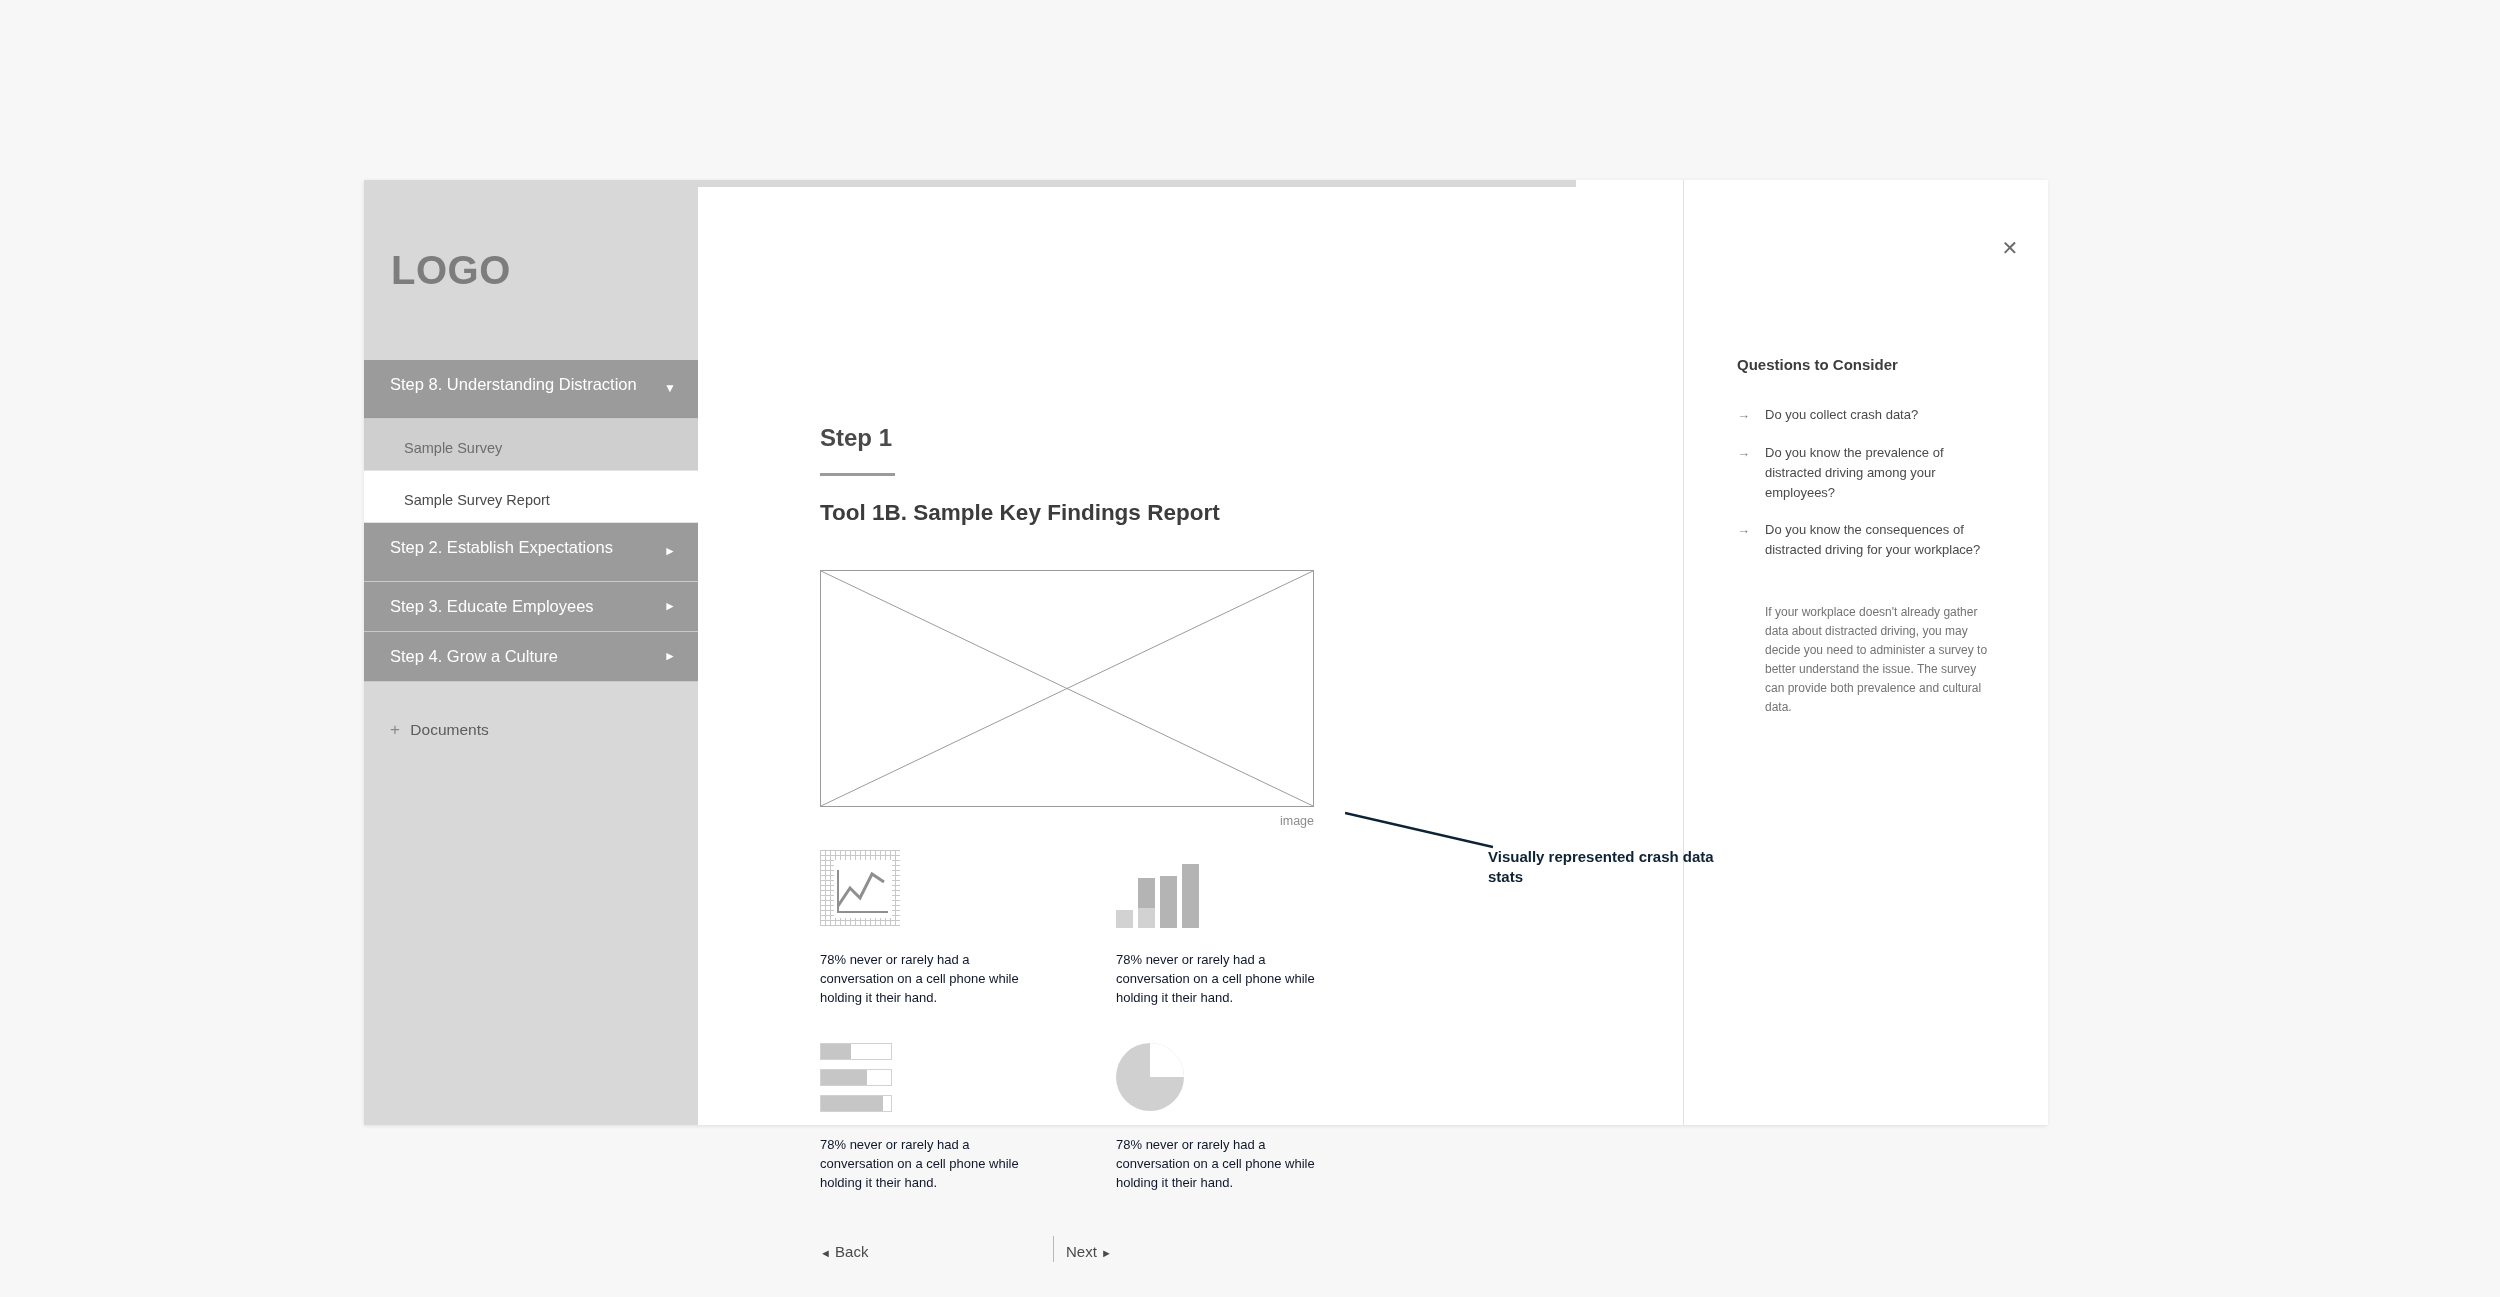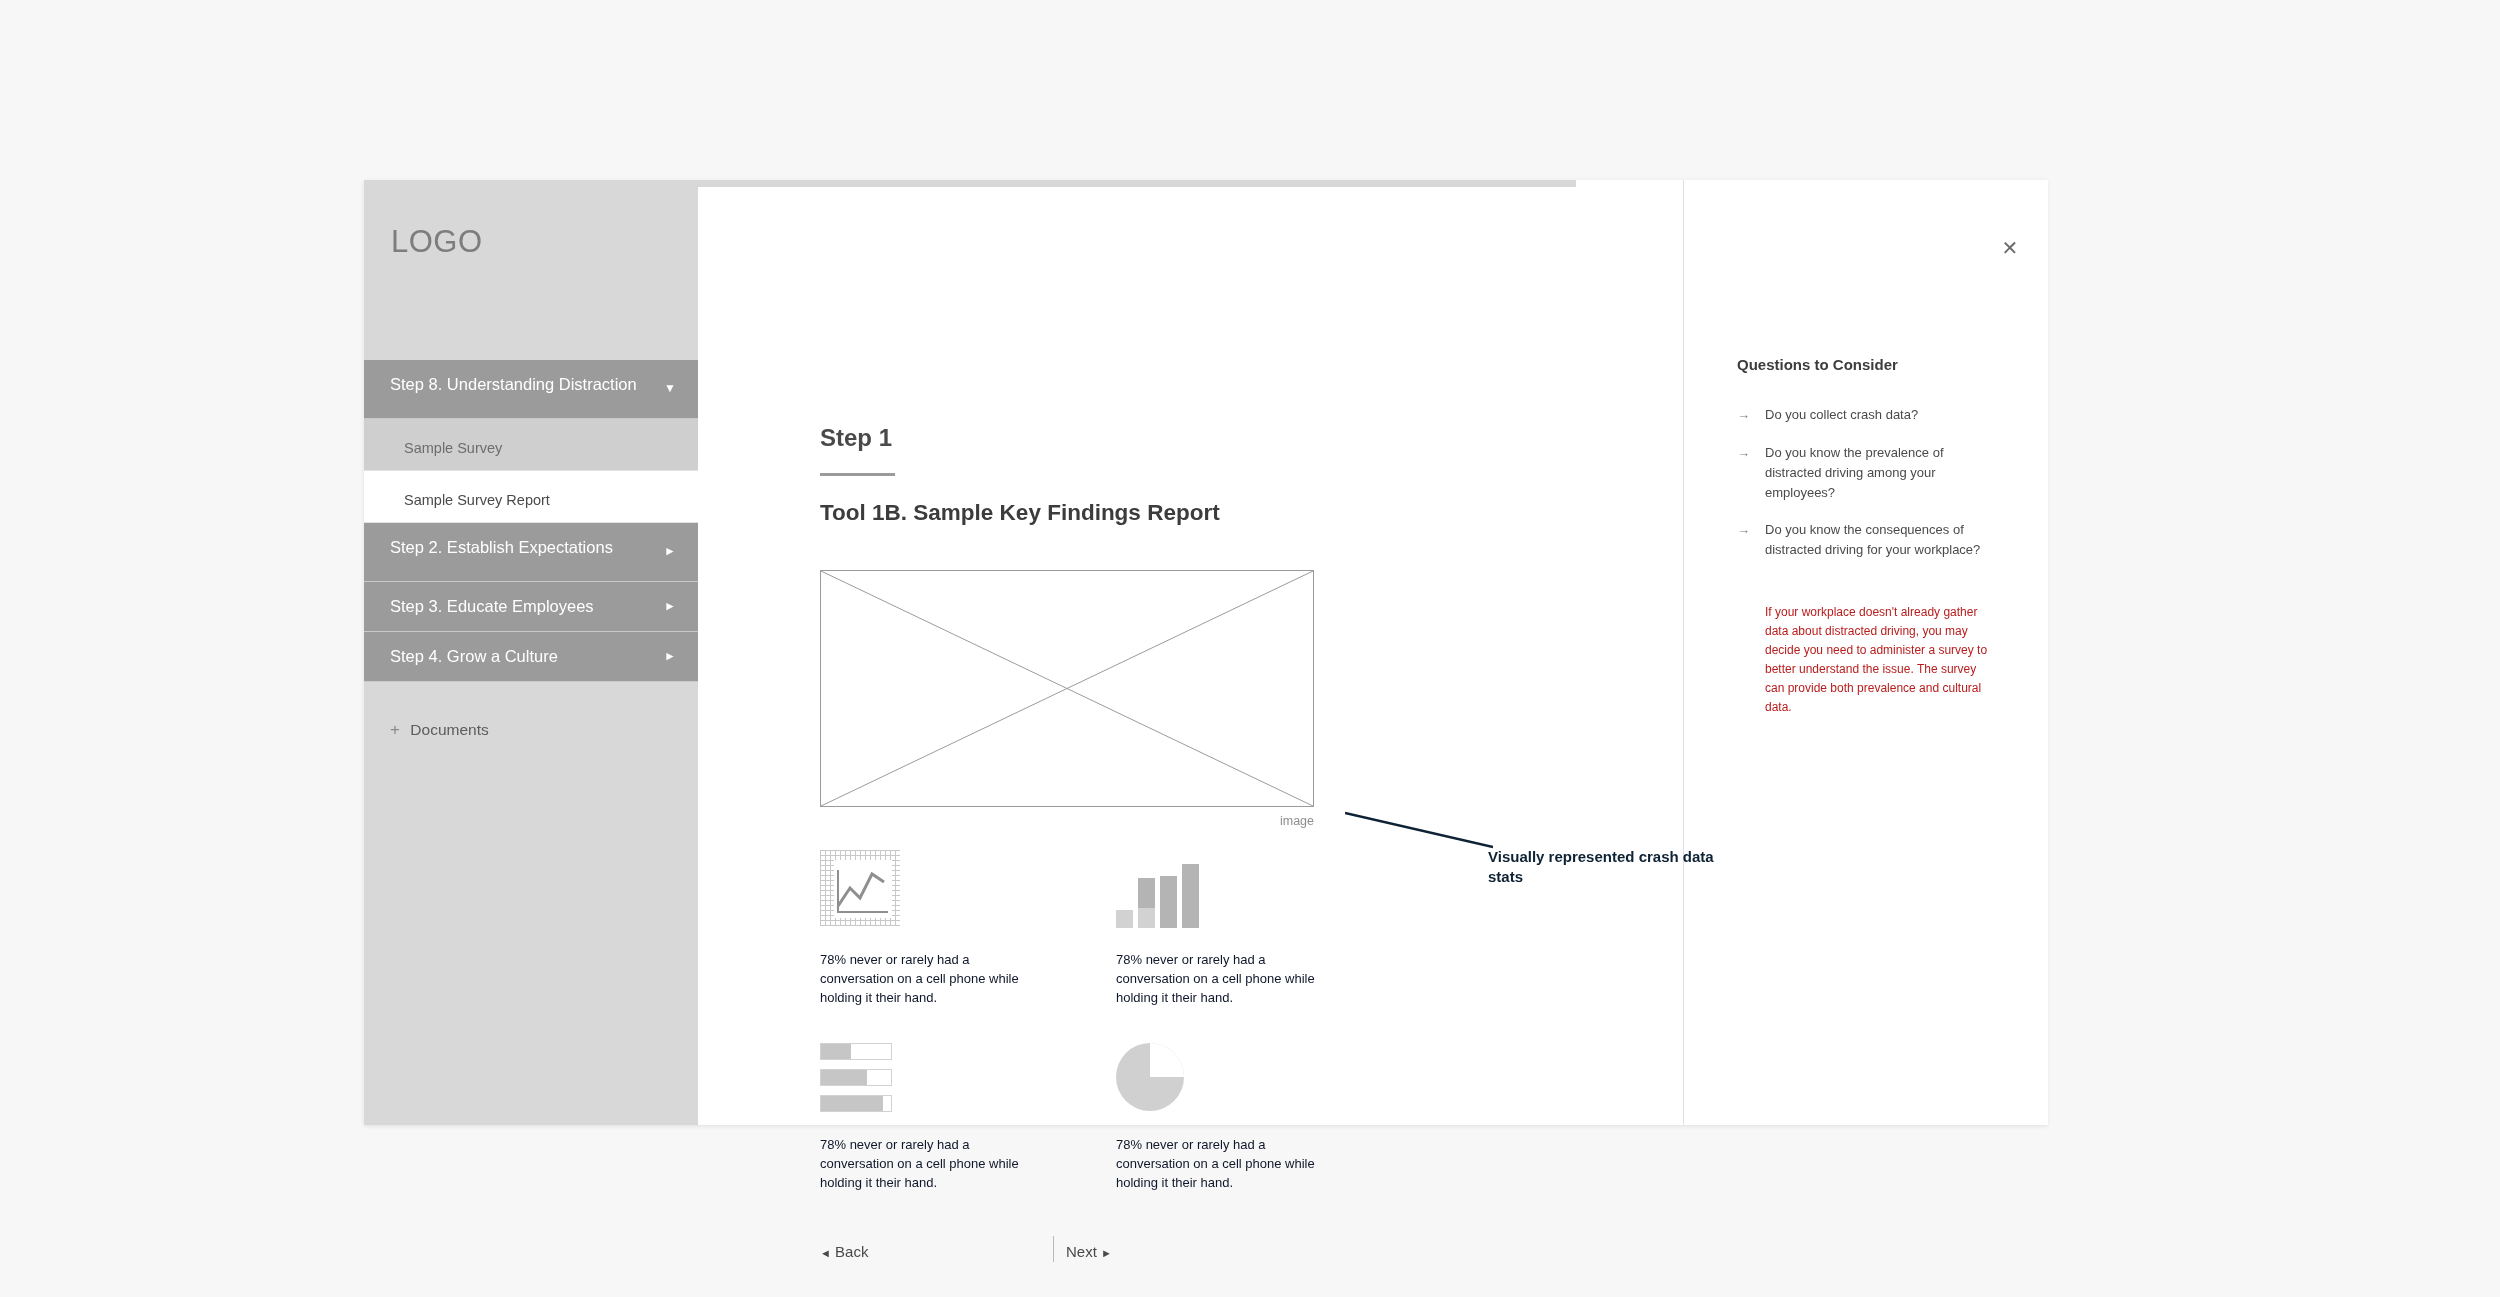--- a/index.html
+++ b/index.html
@@ -29,24 +29,25 @@
     position: absolute;
     left: 0;
     top: 0;
     width: 334px;
     height: 945px;
     background: #d8d8d8;
   }
   #logo {
     position: absolute;
     left: 27px;
-    top: 44px;
-    font-size: 31px;
+    top: 68px;
+    font-size: 40px;
     color: #7d7d7d;
     letter-spacing: 0.5px;
+    font-weight: bold;
   }
   .nav-step {
     position: absolute;
     left: 0;
     width: 334px;
     background: #9b9b9b;
     color: #ffffff;
     font-size: 16.5px;
     line-height: 1.28;
     box-sizing: border-box;
@@ -256,21 +257,21 @@
   .qitem .qarrow {
     position: absolute; left: 0; top: 0;
     color: #7d7d7d; font-size: 13px;
   }
   #q1 { top: 225px; }
   #q2 { top: 263px; }
   #q3 { top: 340px; }
   #q-note {
     position: absolute; left: 81px; top: 423px;
     width: 232px;
-    font-size: 12px; line-height: 1.58; color: #b91c1c;
+    font-size: 12px; line-height: 1.58; color: #737373;
   }
 
   
   #annotation-line {
     position: absolute; left: 1345px; top: 810px;
     width: 148px; height: 40px;
   }
   #annotation-text {
     position: absolute; left: 1488px; top: 847px;
     width: 240px;

